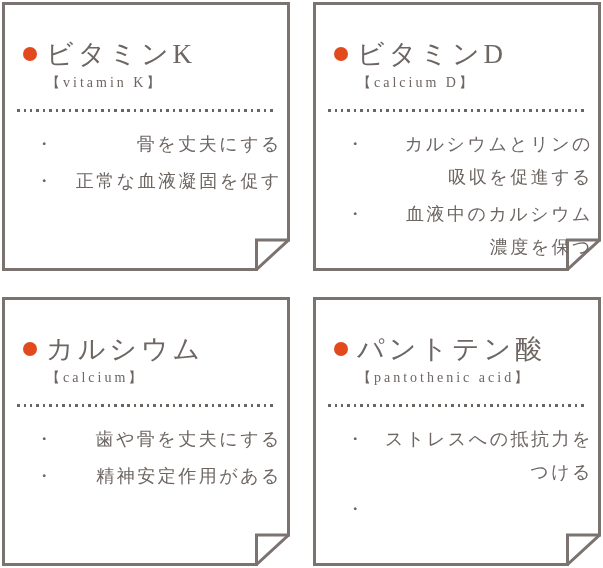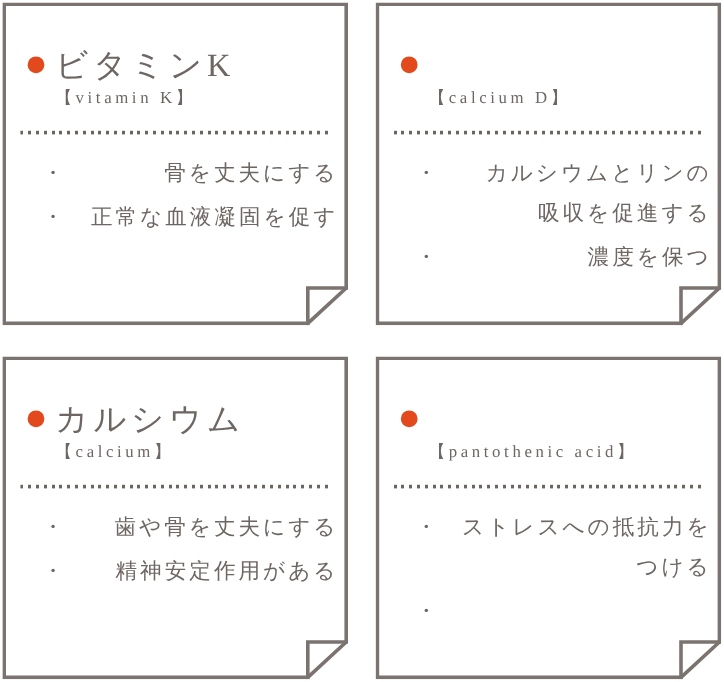--- a/index.html
+++ b/index.html
@@ -176,33 +176,35 @@
     </div>
   </section>
 
   <section class="card">
     <svg class="card-frame" viewBox="0 0 288 269" width="288" height="269" aria-hidden="true">
       <path class="frame-outline" d="M1.5 1.5 H286.5 V238 L254.5 267.5 H1.5 Z"></path>
       <path class="frame-fold" d="M286.5 238 H254.5 V267.5"></path>
     </svg>
     <div class="card-content">
       <span class="dot"></span>
+      <h2 class="title">ビタミンD</h2>
       <p class="subtitle">【calcium D】</p>
       <div class="dotted-rule"></div>
       <ul class="points">
             <li class="point">
               <span class="pbullet">・</span>
               <span class="plines">
                 <span class="pline">カルシウムとリンの</span>
                 <span class="pline">吸収を促進する</span>
               </span>
             </li>
             <li class="point">
               <span class="pbullet">・</span>
               <span class="plines">
+                <span class="pline">血液中のカルシウム</span>
                 <span class="pline">濃度を保つ</span>
               </span>
             </li>
           </ul>
     </div>
   </section>
 
   <section class="card">
     <svg class="card-frame" viewBox="0 0 288 269" width="288" height="269" aria-hidden="true">
       <path class="frame-outline" d="M1.5 1.5 H286.5 V238 L254.5 267.5 H1.5 Z"></path>
@@ -230,20 +232,21 @@
     </div>
   </section>
 
   <section class="card">
     <svg class="card-frame" viewBox="0 0 288 269" width="288" height="269" aria-hidden="true">
       <path class="frame-outline" d="M1.5 1.5 H286.5 V238 L254.5 267.5 H1.5 Z"></path>
       <path class="frame-fold" d="M286.5 238 H254.5 V267.5"></path>
     </svg>
     <div class="card-content">
       <span class="dot"></span>
+      <h2 class="title">パントテン酸</h2>
       <p class="subtitle">【pantothenic acid】</p>
       <div class="dotted-rule"></div>
       <ul class="points">
             <li class="point">
               <span class="pbullet">・</span>
               <span class="plines">
                 <span class="pline">ストレスへの抵抗力を</span>
                 <span class="pline">つける</span>
               </span>
             </li>

